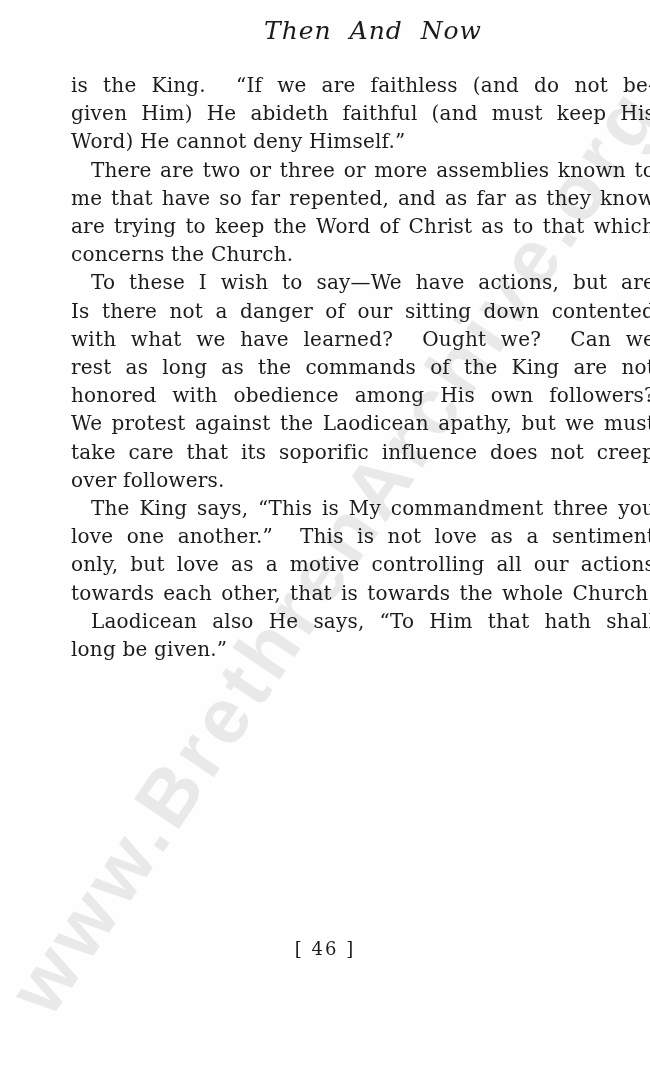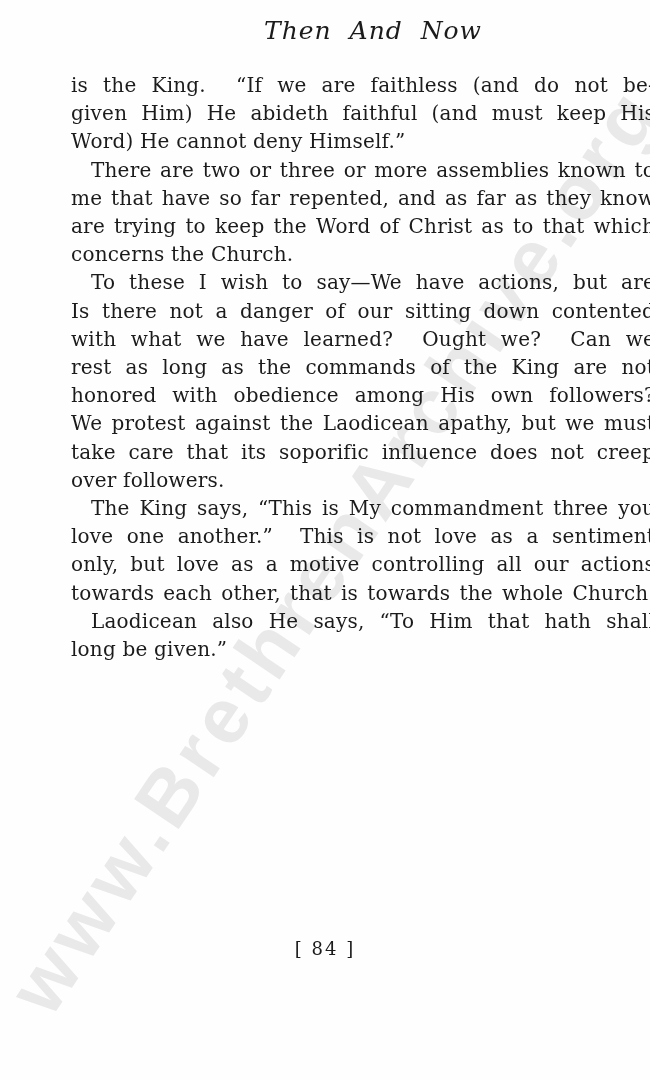--- a/index.html
+++ b/index.html
@@ -101,14 +101,14 @@
       <div class="line">take care that its soporific influence does not creep</div>
       <div class="line last">over followers.</div>
       <div class="line indent">The King says, “This is My commandment three you</div>
       <div class="line">love one another.”&nbsp; This is not love as a sentiment</div>
       <div class="line">only, but love as a motive controlling all our actions</div>
       <div class="line">towards each other, that is towards the whole Church.</div>
       <div class="line indent">Laodicean also He says, “To Him that hath shall</div>
       <div class="line last">long be given.”</div>
     </div>
 
-  <div class="page-number">[ 84 ]</div>
+  <div class="page-number">[ 46 ]</div>
 </div>
 
 </body></html>

